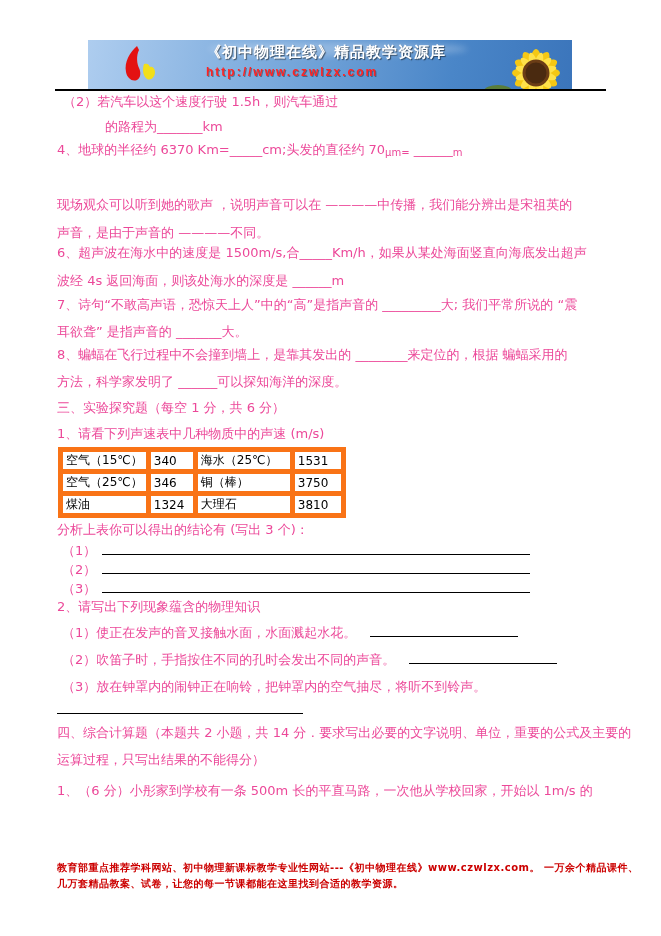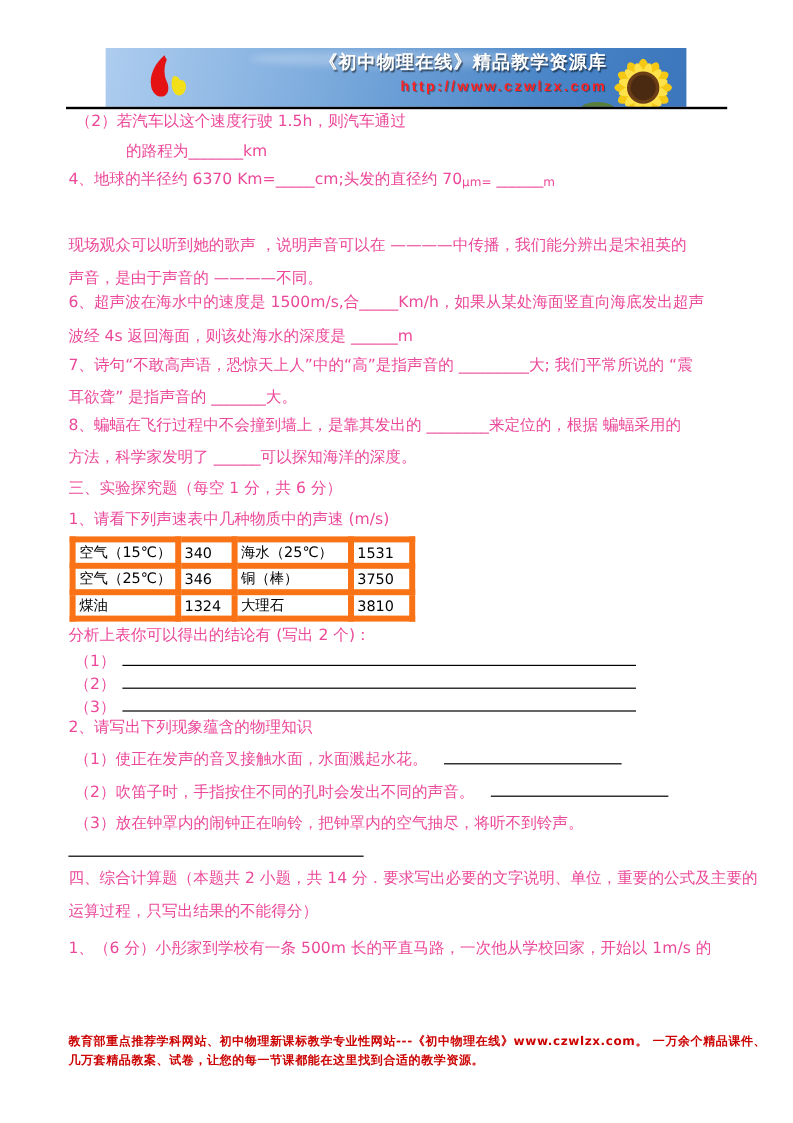--- a/index.html
+++ b/index.html
@@ -8,21 +8,21 @@
     font-family:"DejaVu Sans",sans-serif;color:#000;
   }
   
   .banner{
     position:absolute;left:88px;top:40px;width:484px;height:49px;
     background:linear-gradient(100deg,#aecdef 0%,#7fadde 35%,#4a86c8 75%,#3b75bb 100%);
     overflow:hidden;
   }
   .banner-cloud{position:absolute;left:120px;top:2px;width:260px;height:14px;border-radius:50%;
     background:rgba(255,255,255,.25);filter:blur(3px);}
-  .banner-text{position:absolute;left:118px;top:3px;width:300px;text-align:right;}
+  .banner-text{position:absolute;left:118px;top:3px;width:300px;text-align:left;}
   .banner-title{font-size:15px;font-weight:bold;color:#ffffff;letter-spacing:1px;
     text-shadow:1px 1px 1px rgba(0,0,0,.55);white-space:nowrap;}
   .banner-url{font-size:12px;font-weight:bold;color:#ff2222;letter-spacing:2px;
     font-family:Liberation Sans, sans-serif;margin-top:3px;text-shadow:1px 1px 0 rgba(0,0,0,.35);}
   .logo-svg{position:absolute;left:22px;top:4px;}
   .sunflower-svg{position:absolute;right:-4px;bottom:-6px;}
   .banner-rule{position:absolute;left:55px;top:89px;width:551px;height:2px;background:#000;}
   
   .ln{position:absolute;left:57px;font-size:13px;line-height:15px;white-space:nowrap;color:#ec4899;text-align:center;}
   .sub{font-size:10px;position:relative;top:2px;margin-top:20px;}
@@ -116,21 +116,21 @@
     </tr>
     <tr>
       <td>煤油</td>
       <td>1324</td>
       <td>大理石</td>
       <td>3810</td>
     </tr>
   </tbody>
     </table>
 
-  <div class="ln" style="top:522px">分析上表你可以得出的结论有 (写出 2 个)：</div>
+  <div class="ln" style="top:522px">分析上表你可以得出的结论有 (写出 3 个)：</div>
   <div class="ln" style="top:543px;left:62px"><span>（1）</span><span class="blank-long"></span></div>
   <div class="ln" style="top:562px;left:62px"><span>（2）</span><span class="blank-long"></span></div>
   <div class="ln" style="top:581px;left:62px"><span>（3）</span><span class="blank-long"></span></div>
 
   <div class="ln" style="top:599px">2、请写出下列现象蕴含的物理知识</div>
   <div class="ln" style="top:625px;left:62px"><span>（1）使正在发声的音叉接触水面，水面溅起水花。</span><span class="blank-short"></span></div>
   <div class="ln" style="top:652px;left:62px"><span>（2）吹笛子时，手指按住不同的孔时会发出不同的声音。</span><span class="blank-short"></span></div>
   <div class="ln" style="top:679px;left:62px"><span>（3）放在钟罩内的闹钟正在响铃，把钟罩内的空气抽尽，将听不到铃声。</span></div>
 
   <div class="sep-line"></div>

